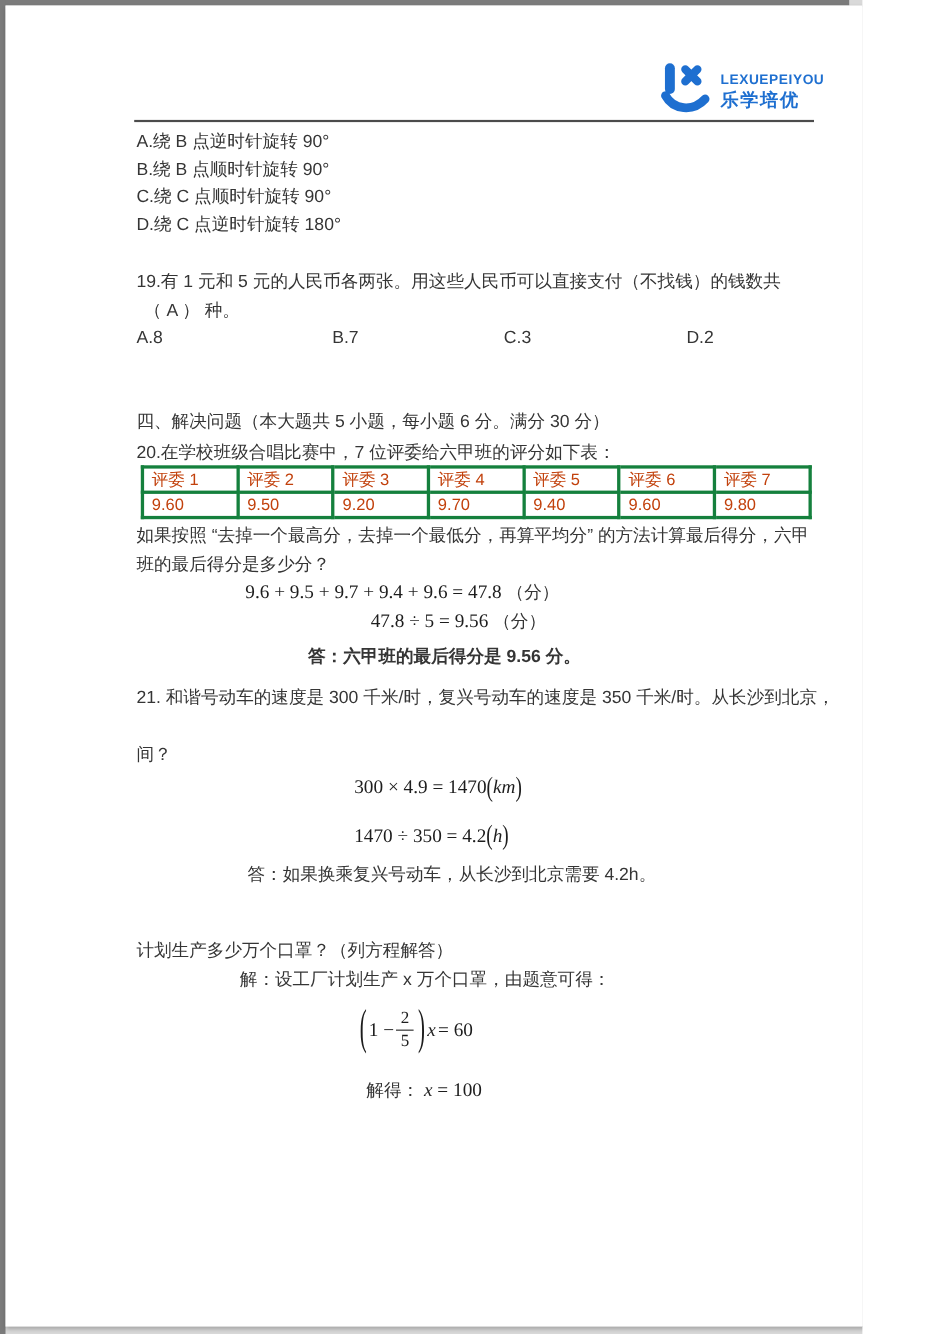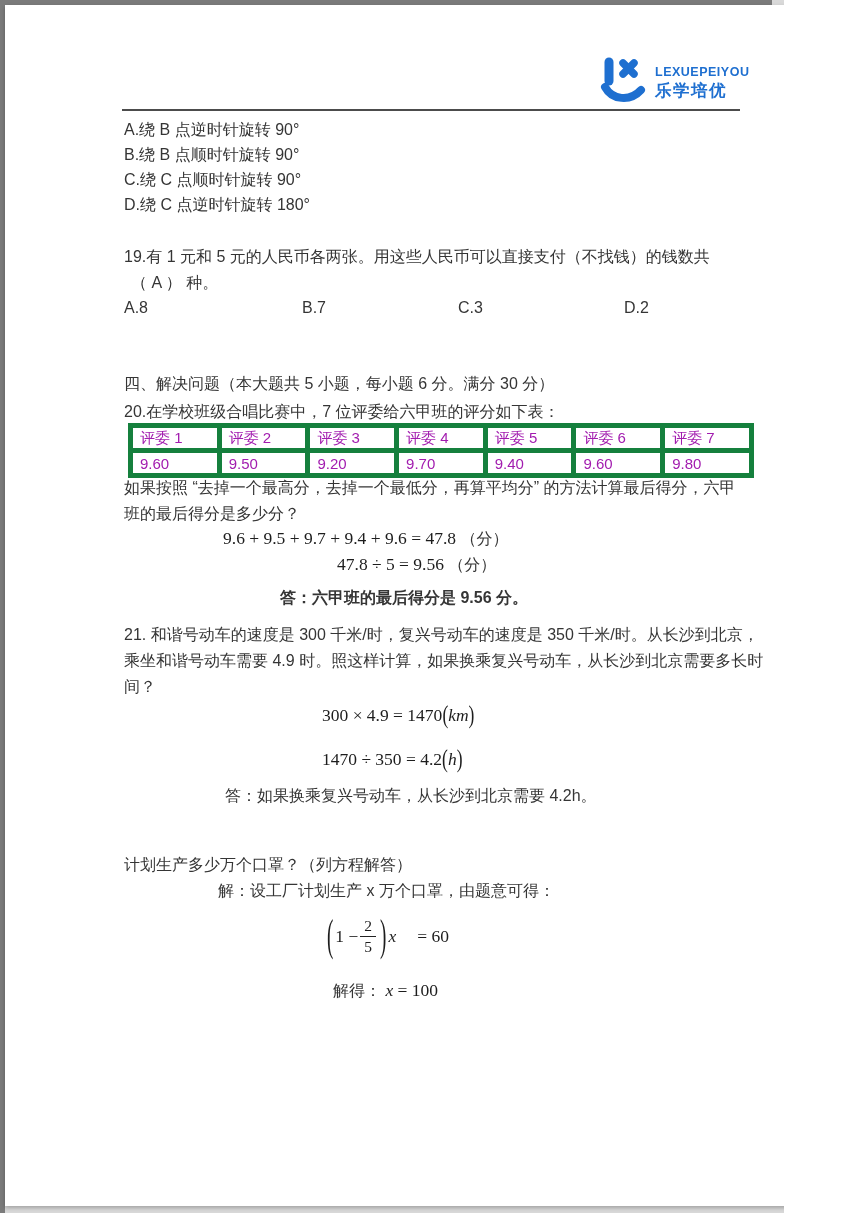--- a/index.html
+++ b/index.html
@@ -25,22 +25,22 @@
   .frac { display:inline-block; vertical-align:-12px; text-align:center; font-size:15.5px; line-height:1.15; margin:0 2px; }
   .fnum { display:block; border-bottom:1.3px solid #222; padding:0 4px 1px; }
   .fden { display:block; padding-top:1px; }
   
   .logo-text-en { font-size:12.5px; font-weight:bold; letter-spacing:0.5px; }
   .logo-text-zh { font-size:16.5px; font-weight:bold; letter-spacing:1.5px; margin-top:1px; }
   .header-rule { position:absolute; left:117px; top:104px; width:618px; height:2px; background:#4c4c4c; }
   
   table.scores { border-collapse:collapse; table-layout:fixed; }
   table.scores td {
-    border:5px solid #15803d; width:76.7px; height:20px;
-    font-size:15px; padding:0 0 0 7px; color:#a21caf; vertical-align:middle;
+    border:3px solid #15803d; width:76.7px; height:20px;
+    font-size:15px; padding:0 0 0 7px; color:#c2410c; vertical-align:middle;
   }
 </style>
 </head>
 <body>
 
 <div class="viewport">
   <div class="chrome-top"></div>
   <div class="chrome-left"></div>
 
   <div class="page">
@@ -107,21 +107,20 @@
       <span>9.6 + 9.5 + 9.7 + 9.4 + 9.6 = 47.8</span>
       <span class="cjk-unit">（分）</span>
     </div>
     <div class="abs math" style="left:332px; top:549px;">
       <span>47.8 ÷ 5 = 9.56</span>
       <span class="cjk-unit">（分）</span>
     </div>
     <div class="abs body-text" style="left:275px; top:583px;font-weight:bold;">答：六甲班的最后得分是 9.56 分。</div>
 
     <div class="abs body-text" style="left:119px; top:620px;">21. 和谐号动车的速度是 300 千米/时，复兴号动车的速度是 350 千米/时。从长沙到北京，</div>
-    <div class="abs body-text" style="left:119px; top:646px;">乘坐和谐号动车需要 4.9 时。照这样计算，如果换乘复兴号动车，从长沙到北京需要多长时</div>
     <div class="abs body-text" style="left:119px; top:672px;">间？</div>
 
     <div class="abs math" style="left:317px; top:700px;">
       <span>300 × 4.9 = 1470</span><span class="mparen">(</span><i>km</i><span class="mparen">)</span>
     </div>
     <div class="abs math" style="left:317px; top:744px;">
       <span>1470 ÷ 350 = 4.2</span><span class="mparen">(</span><i>h</i><span class="mparen">)</span>
     </div>
     <div class="abs body-text" style="left:220px; top:781px;">答：如果换乘复兴号动车，从长沙到北京需要 4.2h。</div>
 
@@ -130,21 +129,21 @@
 
     <div class="abs math" style="left:320px; top:908px; height:46px; display:flex; align-items:center;">
       <span class="bigparen">(</span>
       <span>1 −</span>
       <span class="frac">
         <span class="fnum">2</span>
         <span class="fden">5</span>
       </span>
       <span class="bigparen">)</span>
       <i>x</i>
-      <span style="margin-left:21px;font-family:Liberation Serif, serif;">= 60</span>
+      <span style="margin-left:2px;font-family:Liberation Serif, serif;">= 60</span>
     </div>
 
     <div class="abs body-text" style="left:328px; top:975px;">
       <span>解得：</span>
       <span class="math"><i>x</i> <span>= 100</span></span>
     </div>
 
 
   </div>
 </div>

